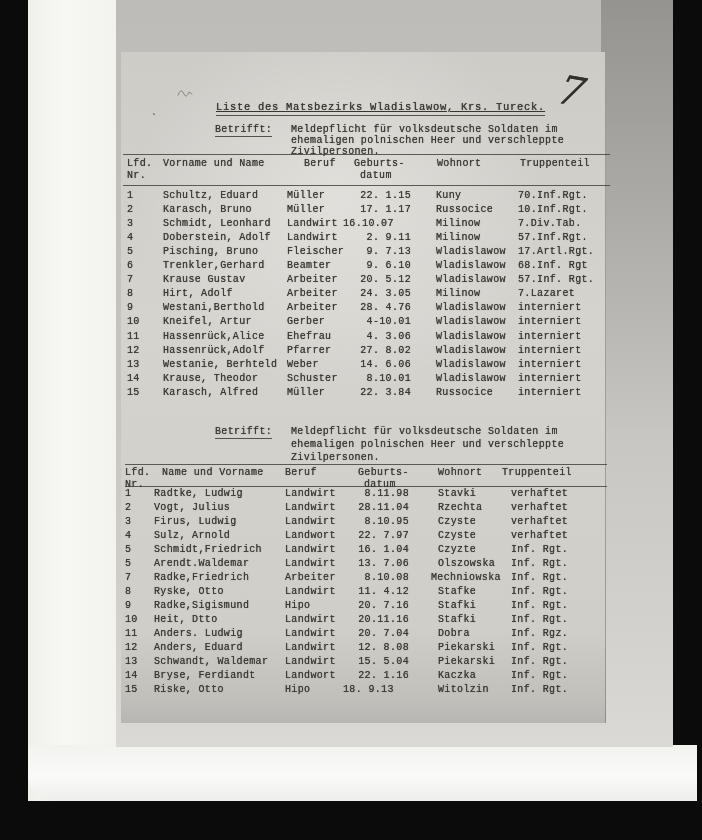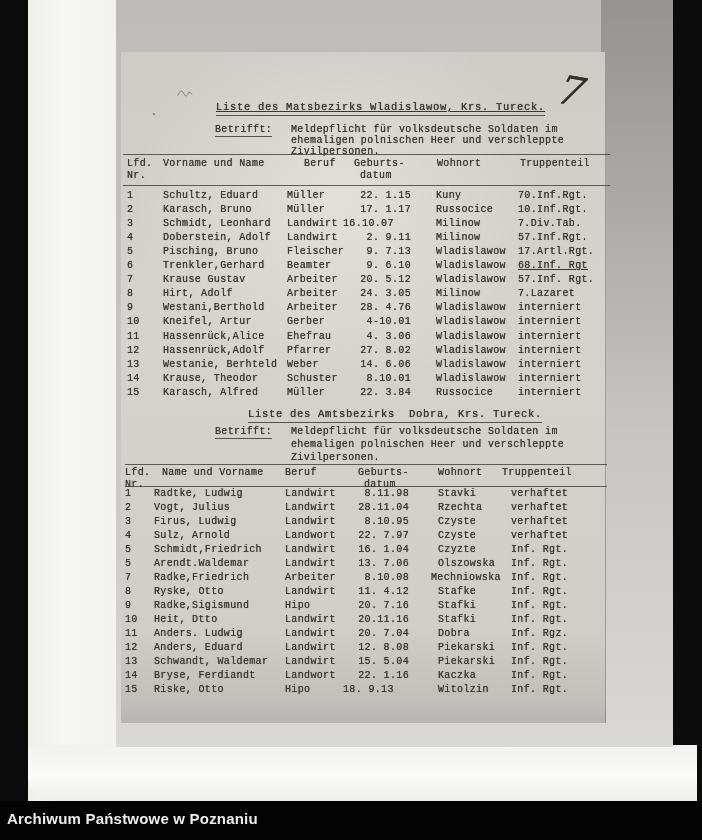--- a/index.html
+++ b/index.html
@@ -143,21 +143,21 @@
           <span class="c" style="left: 222px; width: 68px; text-align: right;">9. 7.13</span>
           <span class="c" style="left: 315px; width: 80px;">Wladislawow</span>
           <span class="c" style="left: 397px; width: 90px;">17.Artl.Rgt.</span>
         </div>
         <div class="trow" style="top: 208px;">
           <span class="c" style="left: 6px; width: 24px;">6</span>
           <span class="c" style="left: 42px; width: 126px;">Trenkler,Gerhard</span>
           <span class="c" style="left: 166px; width: 58px;">Beamter</span>
           <span class="c" style="left: 222px; width: 68px; text-align: right;">9. 6.10</span>
           <span class="c" style="left: 315px; width: 80px;">Wladislawow</span>
-          <span class="c" style="left: 397px; width: 90px; text-decoration: underline;">68.Inf. Rgt</span>
+          <span class="c" style="left: 397px; width: 90px;">68.Inf. Rgt</span>
         </div>
         <div class="trow" style="top: 222.1px;">
           <span class="c" style="left: 6px; width: 24px;">7</span>
           <span class="c" style="left: 42px; width: 126px;">Krause Gustav</span>
           <span class="c" style="left: 166px; width: 58px;">Arbeiter</span>
           <span class="c" style="left: 222px; width: 68px; text-align: right;">20. 5.12</span>
           <span class="c" style="left: 315px; width: 80px;">Wladislawow</span>
           <span class="c" style="left: 397px; width: 90px;">57.Inf. Rgt.</span>
         </div>
         <div class="trow" style="top: 236.2px;">
@@ -219,21 +219,20 @@
         <div class="trow" style="top: 334.9px;">
           <span class="c" style="left: 6px; width: 24px;">15</span>
           <span class="c" style="left: 42px; width: 126px;">Karasch, Alfred</span>
           <span class="c" style="left: 166px; width: 58px;">Müller</span>
           <span class="c" style="left: 222px; width: 68px; text-align: right;">22. 3.84</span>
           <span class="c" style="left: 315px; width: 80px;">Russocice</span>
           <span class="c" style="left: 397px; width: 90px;">interniert</span>
         </div>
       </div>
 
-    <span class="title" style="left:127px;top:356px;">Liste des Amtsbezirks  Dobra, Krs. Tureck.</span>
 
     <span class="txt ul" style="left:94px;top:374px;">Betrifft:</span>
     <span class="txt" style="left:170px;top:374px;">Meldepflicht für volksdeutsche Soldaten im</span>
     <span class="txt" style="left:170px;top:387px;">ehemaligen polnischen Heer und verschleppte</span>
     <span class="txt" style="left:170px;top:400px;">Zivilpersonen.</span>
 
     <div class="rule" style="left:4px;top:412px;width:482px;"></div>
     <span class="txt" style="left:4px;top:415px;">Lfd.</span>
     <span class="txt" style="left:4px;top:427px;">Nr.</span>
     <span class="txt" style="left:41px;top:415px;">Name und Vorname</span>
@@ -362,16 +361,13 @@
           <span class="c" style="left: 33px; width: 130px;">Riske, Otto</span>
           <span class="c" style="left: 164px; width: 58px;">Hipo</span>
           <span class="c" style="left: 222px; width: 66px; text-align: left;">18. 9.13</span>
           <span class="c" style="left: 317px; width: 78px;">Witolzin</span>
           <span class="c" style="left: 390px; width: 92px;">Inf. Rgt.</span>
         </div>
       </div>
 
   </div>
 
-  <div class="caption-band">
-    <span>Archiwum Państwowe w Poznaniu</span>
-  </div>
 </div>
 
 </body></html>

